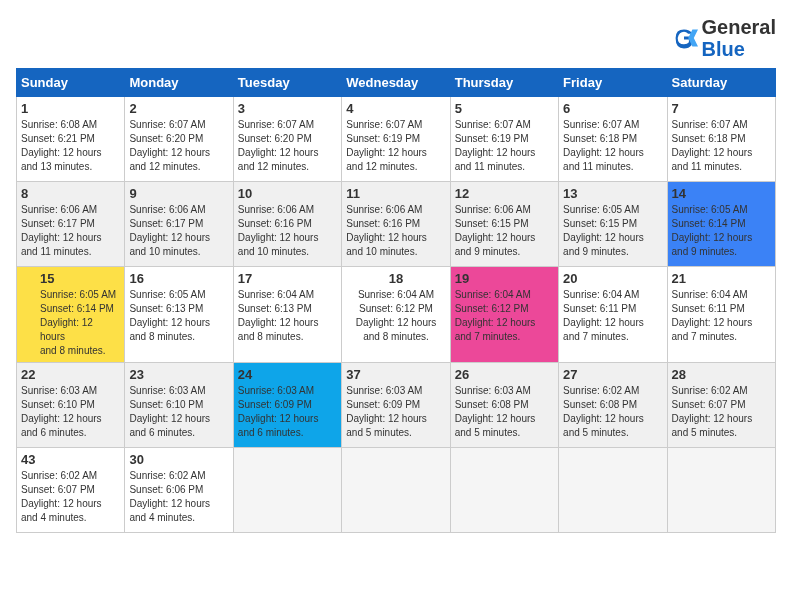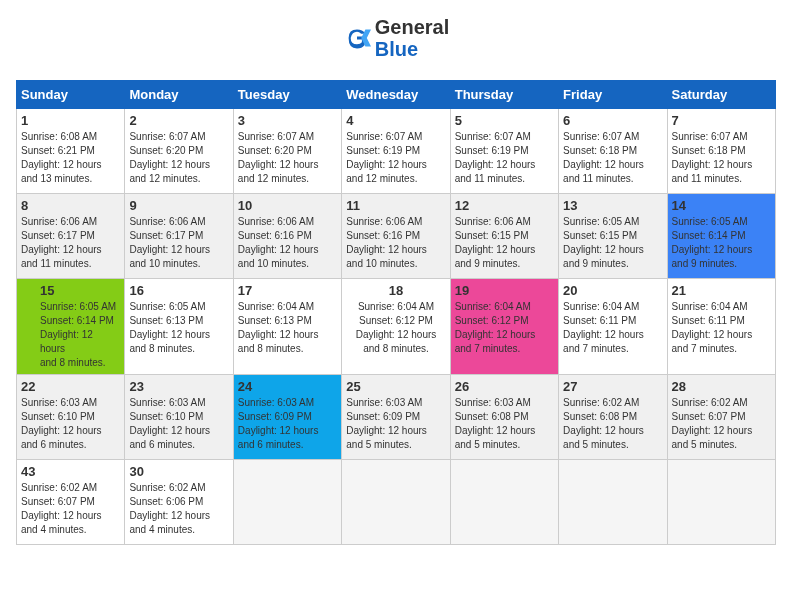--- a/index.html
+++ b/index.html
@@ -5,23 +5,23 @@
     * { box-sizing: border-box; margin: 0; padding: 0; }
     body {
       font-family: Arial, sans-serif;
       background: #fff;
       width: 792px;
       min-height: 612px;
       padding: 16px;
     }
     .header {
       display: flex;
-      justify-content: center;
+      justify-content: flex-end;
       align-items: flex-start;
-      margin-bottom: 20px;
+      margin-bottom: 8px;
     }
     .logo {
       display: flex;
       align-items: center;
       gap: 4px;
     }
     .logo-icon {
       width: 28px;
       height: 28px;
     }
@@ -171,21 +171,21 @@
         <td style="background: rgb(240, 240, 240);">
           <span class="day-num">13</span>
           <div class="day-info">Sunrise: 6:05 AM<br>Sunset: 6:15 PM<br>Daylight: 12 hours<br>and 9 minutes.</div>
         </td>
         <td style="background: #3b82f6;">
           <span class="day-num">14</span>
           <div class="day-info">Sunrise: 6:05 AM<br>Sunset: 6:14 PM<br>Daylight: 12 hours<br>and 9 minutes.</div>
         </td>
       </tr>
       <tr>
-        <td style="background: #84cc16; padding-left: 23px;">
+        <td style="background: #fde047; padding-left: 23px;">
           <span class="day-num">15</span>
           <div class="day-info">Sunrise: 6:05 AM<br>Sunset: 6:14 PM<br>Daylight: 12 hours<br>and 8 minutes.</div>
         </td>
         <td style="background: rgb(255, 255, 255);">
           <span class="day-num">16</span>
           <div class="day-info">Sunrise: 6:05 AM<br>Sunset: 6:13 PM<br>Daylight: 12 hours<br>and 8 minutes.</div>
         </td>
         <td style="background: rgb(255, 255, 255);">
           <span class="day-num">17</span>
           <div class="day-info">Sunrise: 6:04 AM<br>Sunset: 6:13 PM<br>Daylight: 12 hours<br>and 8 minutes.</div>
@@ -214,21 +214,21 @@
         </td>
         <td style="background: rgb(240, 240, 240);">
           <span class="day-num">23</span>
           <div class="day-info">Sunrise: 6:03 AM<br>Sunset: 6:10 PM<br>Daylight: 12 hours<br>and 6 minutes.</div>
         </td>
         <td style="background: #0ea5e9; margin-top: 20px;">
           <span class="day-num">24</span>
           <div class="day-info">Sunrise: 6:03 AM<br>Sunset: 6:09 PM<br>Daylight: 12 hours<br>and 6 minutes.</div>
         </td>
         <td style="background: rgb(240, 240, 240);">
-          <span class="day-num">25</span>
+          <span class="day-num">37</span>
           <div class="day-info">Sunrise: 6:03 AM<br>Sunset: 6:09 PM<br>Daylight: 12 hours<br>and 5 minutes.</div>
         </td>
         <td style="background: rgb(240, 240, 240);">
           <span class="day-num">26</span>
           <div class="day-info">Sunrise: 6:03 AM<br>Sunset: 6:08 PM<br>Daylight: 12 hours<br>and 5 minutes.</div>
         </td>
         <td style="background: rgb(240, 240, 240);">
           <span class="day-num">27</span>
           <div class="day-info">Sunrise: 6:02 AM<br>Sunset: 6:08 PM<br>Daylight: 12 hours<br>and 5 minutes.</div>
         </td>

